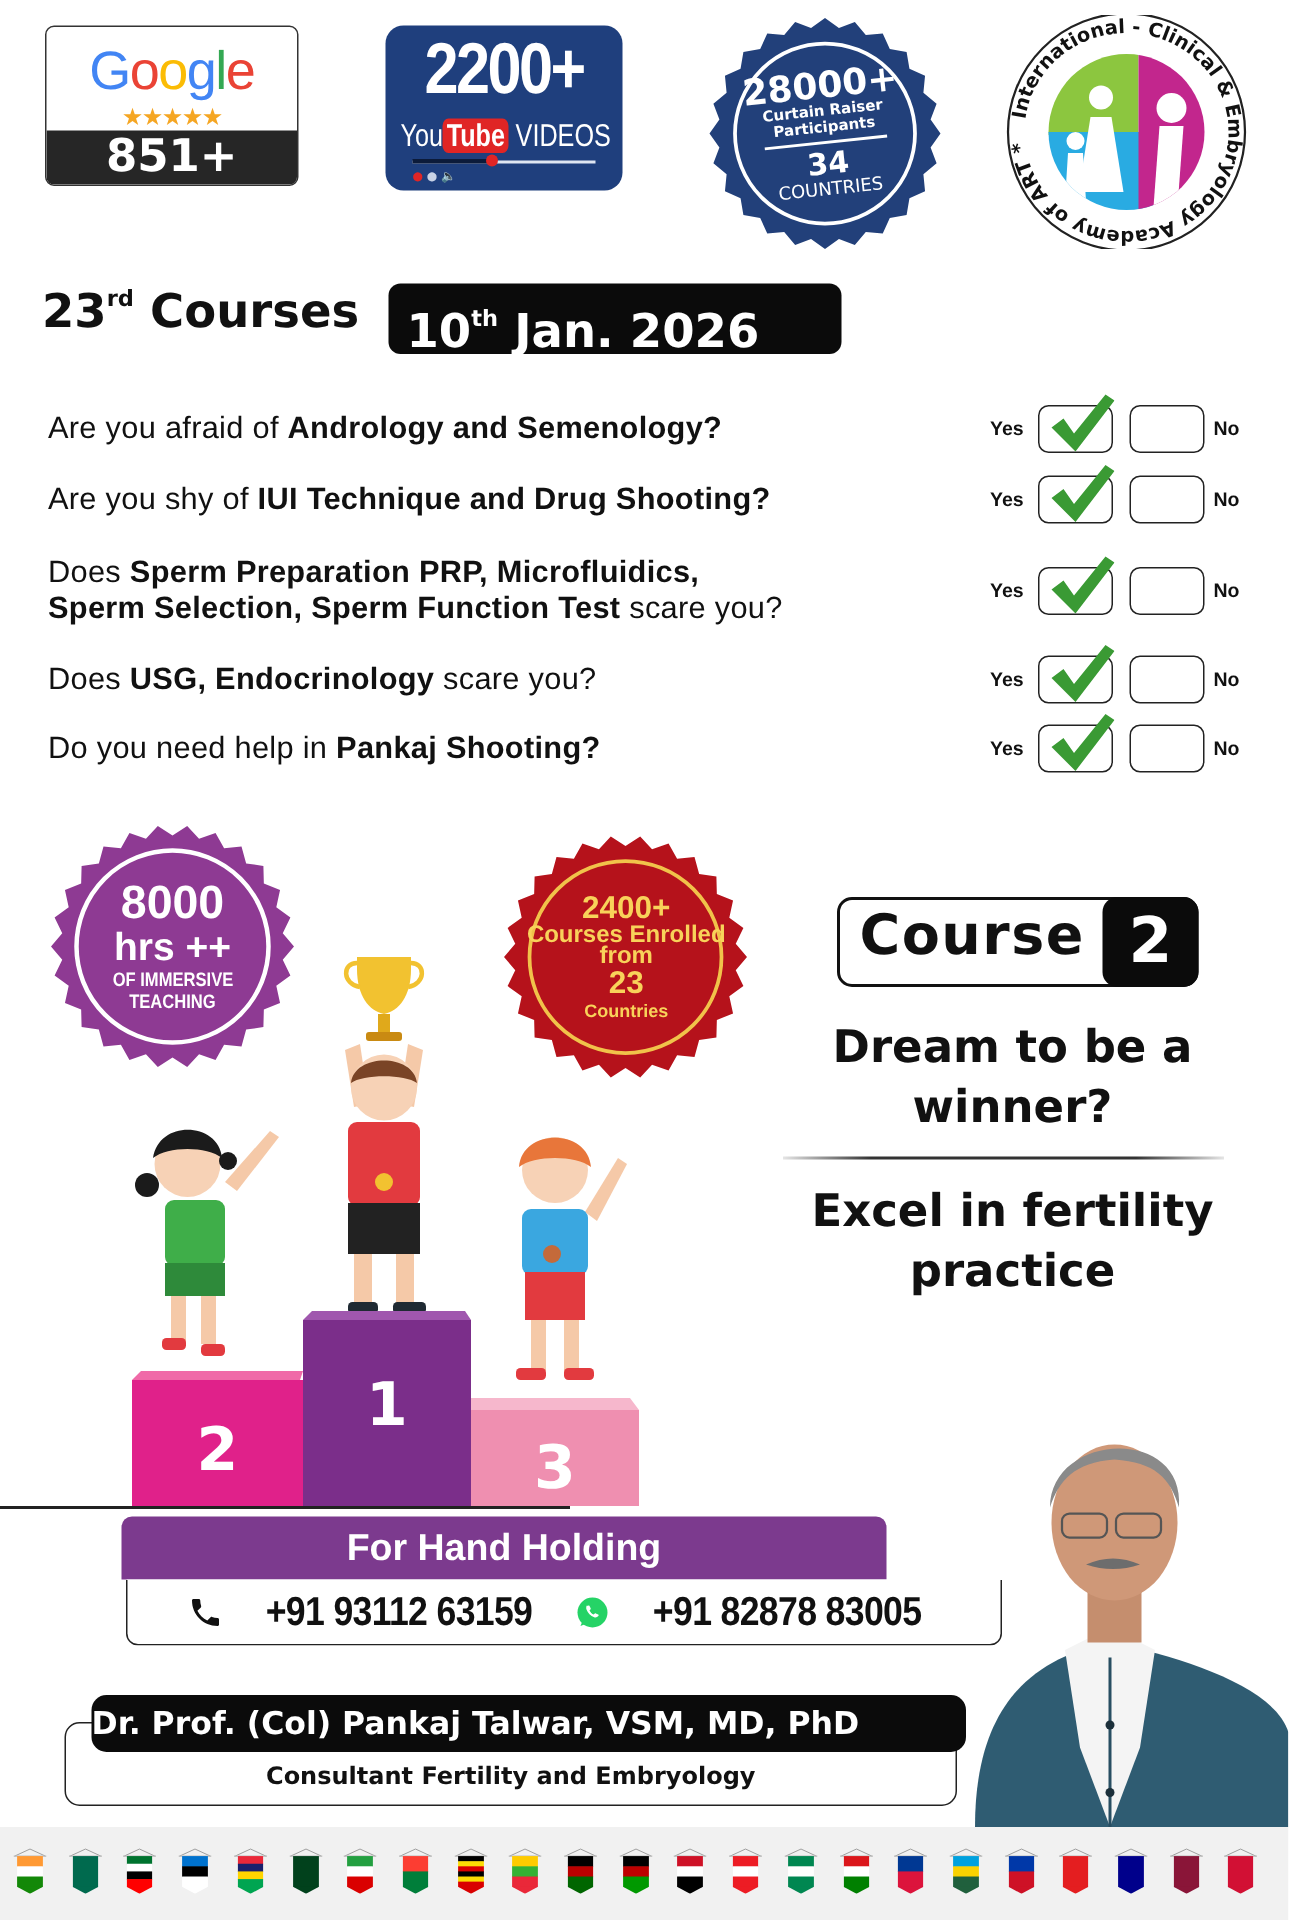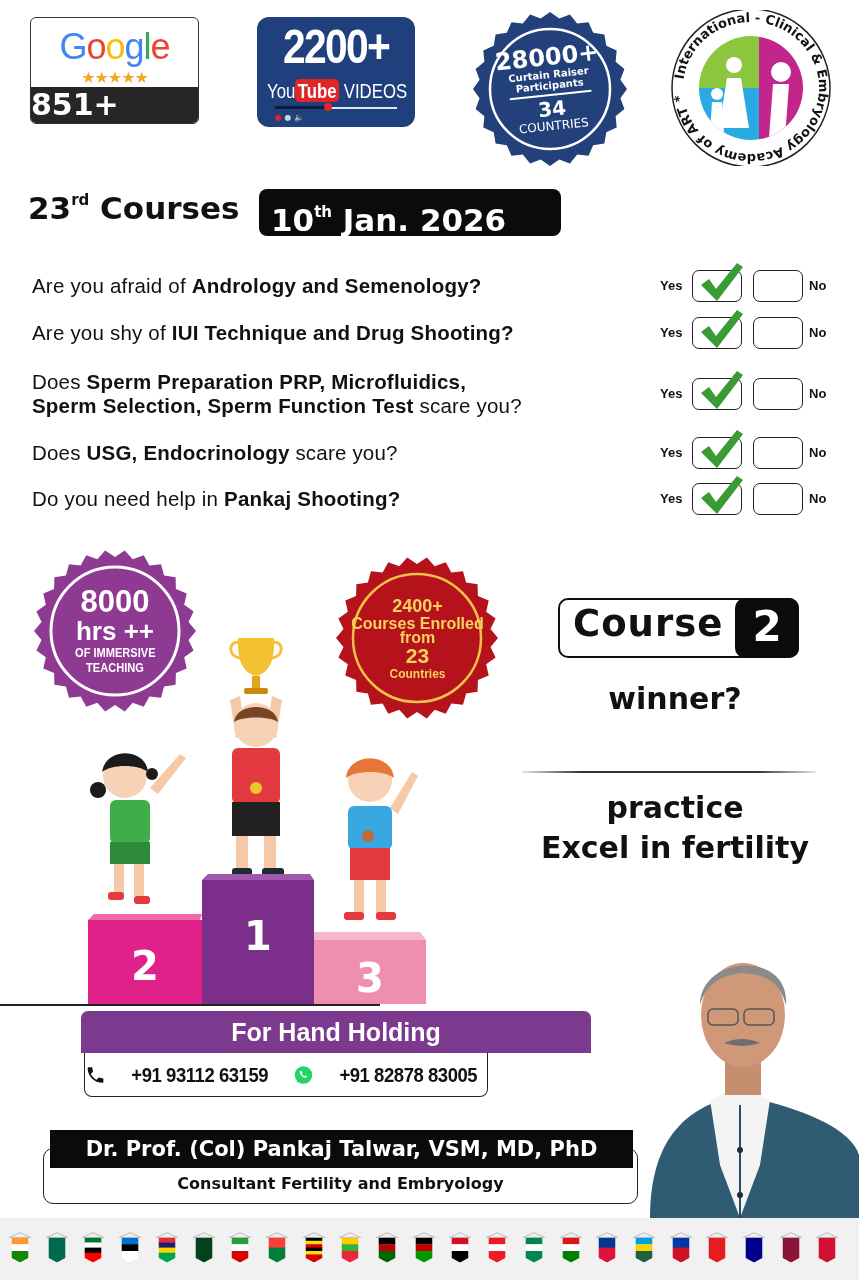--- a/index.html
+++ b/index.html
@@ -5,21 +5,21 @@
   * { box-sizing: border-box; margin: 0; padding: 0; }
   html, body { width: 859px; height: 1280px; background: #ffffff; overflow: hidden; }
   body { position: relative; font-family: "DejaVu Sans", sans-serif; color: #111; }
   .abs { position: absolute; }
 
   
   .google-badge { left: 30px; top: 17px; width: 169px; height: 107px; border: 1.5px solid #333; border-radius: 6px; overflow: hidden; background: #fff; }
   .google-word { position: absolute; top: 8px; left: 0; width: 100%; text-align: center; font-family: "Liberation Sans", sans-serif; font-size: 36px; letter-spacing: -1px; }
   .google-word span { display: inline-block; }
   .google-stars { position: absolute; top: 50px; left: 0; width: 100%; text-align: center; color: #f5a623; font-size: 16px; letter-spacing: -1px; }
-  .google-count { position: absolute; bottom: 0; left: 0; width: 100%; height: 36px; background: #262626; color: #fff; font-weight: bold; font-size: 30px; line-height: 36px; font-family: "DejaVu Sans", sans-serif; }
+  .google-count { position: absolute; bottom: 0; left: 0; width: 100%; height: 36px; background: #262626; color: #fff; font-weight: bold; font-size: 30px; text-align: center; line-height: 36px; font-family: "DejaVu Sans", sans-serif; }
 
   .yt-badge { left: 257px; top: 17px; width: 158px; height: 110px; background: #1f3f7d; border-radius: 12px; color: #fff; }
   .yt-big { position: absolute; top: 2px; left: 0; width: 100%; text-align: center; font-family: "Liberation Sans", sans-serif; font-weight: bold; font-size: 48px; letter-spacing: -2px; transform: scaleX(0.85); }
   .yt-row { position: absolute; top: 62px; left: 10px; font-family: "Liberation Sans", sans-serif; font-size: 21px; white-space: nowrap; transform: scaleX(0.8); transform-origin: left center; }
   .yt-tube { background: #e02525; border-radius: 5px; padding: 0 3px; font-weight: bold; }
 
   .seal-blue { left: 470px; top: 12px; width: 160px; height: 154px; }
   .seal-text { position: absolute; inset: 0; display: flex; flex-direction: column; align-items: center; justify-content: center; color: #fff; text-align: center; }
 
   .logo-circle { left: 669px; top: 10px; width: 164px; height: 156px; }
@@ -45,26 +45,26 @@
   .course-label { position: absolute; left: 13px; top: 2px; font-weight: bold; font-size: 37px; color: #111; letter-spacing: 1px; }
   .course-num { position: absolute; right: -2px; top: -2px; width: 64px; height: 60px; background: #0b0b0b; color: #fff; border-radius: 10px; font-weight: bold; font-size: 42px; text-align: center; line-height: 58px; }
   .tagline { left: 520px; width: 310px; text-align: center; font-weight: bold; font-size: 30px; line-height: 40px; color: #111; }
   .tag-divider { left: 522px; top: 771px; width: 294px; height: 1.5px; background: linear-gradient(90deg, rgba(0,0,0,0.1), #333 20%, #333 80%, rgba(0,0,0,0.1)); }
 
   
   .podium-line { left: 0; top: 1004px; width: 380px; height: 2px; background: #222; }
 
   
   .hand-bar { left: 81px; top: 1011px; width: 510px; height: 42px; background: #7c3a8e; border-radius: 7px 7px 0 0; color: #fff; text-align: center; font-family: "Liberation Sans", sans-serif; font-weight: bold; font-size: 25px; line-height: 42px; }
-  .phone-box { left: 84px; top: 1053px; width: 404px; height: 44px; border: 1.5px solid #222; border-top: none; border-radius: 0 0 8px 8px; background: #fff; display: flex; align-items: center; justify-content: center; gap: 16px; font-family: "Liberation Sans", sans-serif; font-weight: bold; font-size: 21px; color: #111; letter-spacing: -0.5px; white-space: nowrap; }
+  .phone-box { left: 84px; top: 1053px; width: 584px; height: 44px; border: 1.5px solid #222; border-top: none; border-radius: 0 0 8px 8px; background: #fff; display: flex; align-items: center; justify-content: center; gap: 16px; font-family: "Liberation Sans", sans-serif; font-weight: bold; font-size: 27px; color: #111; letter-spacing: -0.5px; white-space: nowrap; }
   .phone-box .num { transform: scaleX(0.88); display: inline-block; }
 
   
   .doc-outline { left: 43px; top: 1148px; width: 595px; height: 56px; border: 1.5px solid #222; border-radius: 10px; background: #fff; }
-  .doc-name { left: 50px; top: 1130px; width: 583px; height: 38px; background: #0b0b0b; color: #fff; border-radius: 0; text-align: center; font-weight: bold; font-size: 21px; line-height: 38px; white-space: nowrap; }
+  .doc-name { left: 61px; top: 1130px; width: 583px; height: 38px; background: #0b0b0b; color: #fff; border-radius: 10px; text-align: left; font-weight: bold; font-size: 21px; line-height: 38px; white-space: nowrap; }
   .doc-title { left: 43px; top: 1174px; width: 595px; text-align: center; font-weight: bold; font-size: 16px; color: #111; }
 
   
   .flag-strip { left: 0; top: 1218px; width: 859px; height: 62px; background: #f1f1f1; }
   .flag { position: absolute; top: 20px; width: 22px; height: 30px; }
 </style>
 </head>
 <body>
 
 <div class="abs google-badge">
@@ -220,21 +220,21 @@
     <div style="font-size:13px;line-height:15px;transform:scaleX(0.85);">TEACHING</div>
   </div>
 </div>
 
 <div class="abs seal-red">
   <svg width="165" height="164" viewBox="0 0 165 164">
     <polygon id="seal-red-poly" fill="#b5121b" points="163.0,82.0 155.5,90.9 160.6,101.4 151.2,108.2 153.7,119.6 142.9,124.0 142.6,135.7 131.1,137.4 128.0,148.7 116.4,147.5 110.7,157.7 99.7,153.8 91.8,162.4 82.0,156.0 72.2,162.4 64.3,153.8 53.3,157.7 47.6,147.5 36.0,148.7 32.9,137.4 21.4,135.7 21.1,124.0 10.3,119.6 12.8,108.2 3.4,101.4 8.5,90.9 1.0,82.0 8.5,73.1 3.4,62.6 12.8,55.8 10.3,44.4 21.1,40.0 21.4,28.3 32.9,26.6 36.0,15.3 47.6,16.5 53.3,6.3 64.3,10.2 72.2,1.6 82.0,8.0 91.8,1.6 99.7,10.2 110.7,6.3 116.4,16.5 128.0,15.3 131.1,26.6 142.6,28.3 142.9,40.0 153.7,44.4 151.2,55.8 160.6,62.6 155.5,73.1"></polygon>
     <circle cx="82" cy="82" r="64" fill="none" stroke="#f1c24a" stroke-width="2.5"></circle>
   </svg>
   <div class="seal-text" style="color:#f8d25a;font-family:'Liberation Sans',sans-serif;font-weight:bold;">
-    <div style="font-size:18px;line-height:22px;">2400+</div>
+    <div style="font-size:21px;line-height:22px;">2400+</div>
     <div style="font-size:16px;line-height:14px;">Courses Enrolled</div>
     <div style="font-size:16px;line-height:14px;">from</div>
     <div style="font-size:21px;line-height:22px;">23</div>
     <div style="font-size:12px;line-height:14px;">Countries</div>
   </div>
 </div>
 
 <svg class="abs" style="left:80px;top:630px;" width="360" height="380" viewBox="0 0 360 380">
 
   <g>
@@ -298,26 +298,27 @@
     <text id="pod3" x="290" y="362" text-anchor="middle" font-family="DejaVu Sans, sans-serif" font-weight="bold" font-size="40" fill="#fff">3</text>
   </g>
 </svg>
 <div class="abs podium-line"></div>
 
 <div class="abs course-box">
   <div class="course-label">Course</div>
   <div class="course-num">2</div>
 </div>
 <div class="abs tagline" style="top:679px;">
+  <div>Dream to be a</div>
   <div>winner?</div>
 </div>
 <div class="abs tag-divider"></div>
 <div class="abs tagline" style="top:788px;">
+  <div>Excel in fertility</div>
   <div>practice</div>
-  <div>Excel in fertility</div>
 </div>
 
 <svg class="abs" style="left:620px;top:935px;" width="239" height="283" viewBox="0 0 239 283">
   <path d="M30 283 C30 200 70 170 120 160 C170 170 230 190 239 220 L239 283 Z" fill="#2f5c72"></path>
   <path d="M90 165 L120 150 L150 165 L140 230 L120 283 L100 230 Z" fill="#f4f4f4"></path>
   <path d="M120 170 L120 283" stroke="#284e62" stroke-width="2"></path>
   <circle cx="120" cy="215" r="3" fill="#1b2f3a"></circle>
   <circle cx="120" cy="260" r="3" fill="#1b2f3a"></circle>
   <rect x="105" y="110" width="36" height="50" fill="#c58e6e"></rect>
   <ellipse cx="123" cy="80" rx="42" ry="52" fill="#cf9878"></ellipse>

